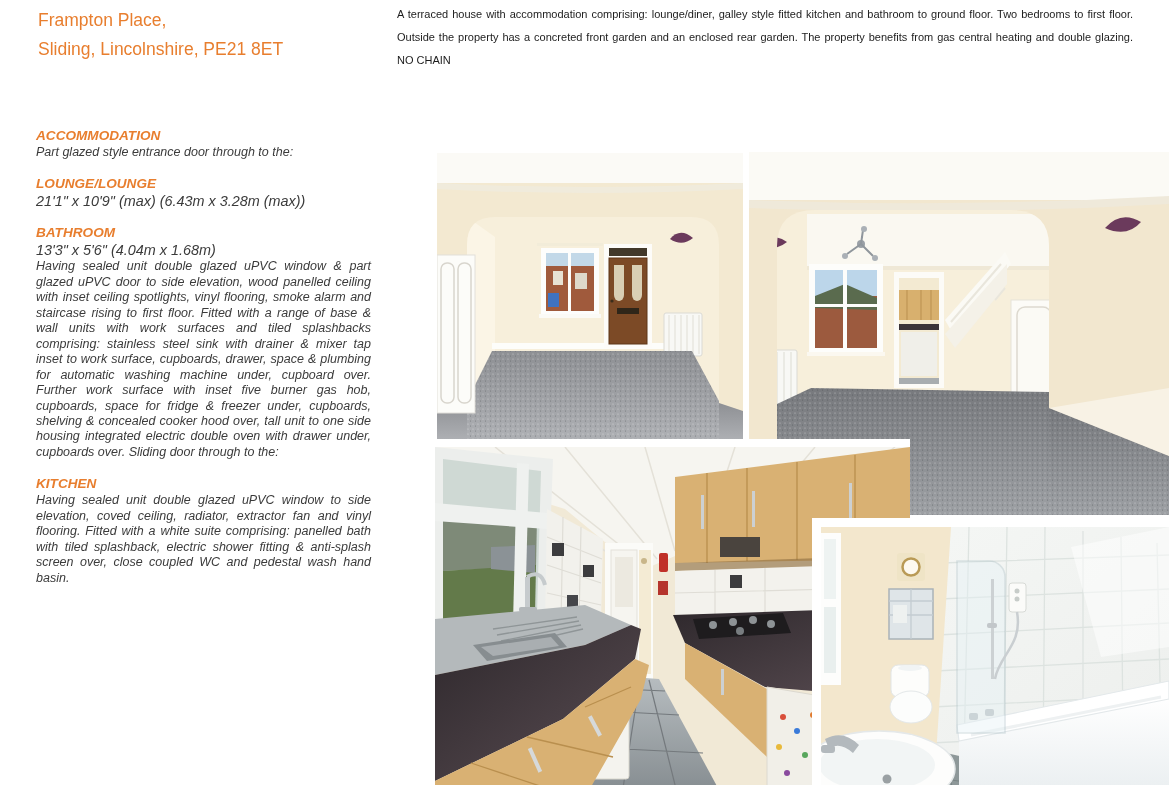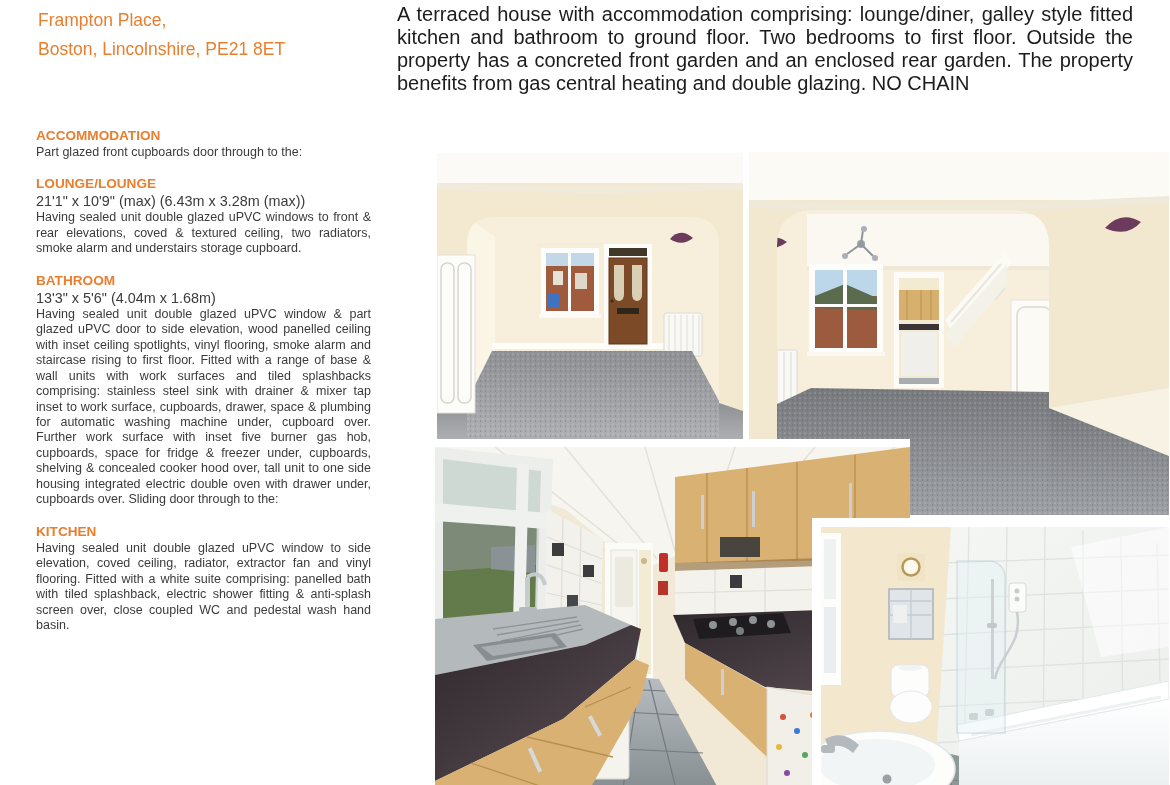--- a/index.html
+++ b/index.html
@@ -3,58 +3,57 @@
 <meta charset="utf-8">
 <style>
   :root{ --accent:#e87e2e; }
   html,body{margin:0;padding:0;background:#ffffff;}
   .page{position:relative;width:1170px;height:785px;background:#fff;overflow:hidden;
         font-family:"Liberation Sans",sans-serif;}
   
   .address{position:absolute;left:38px;top:6px;font-size:17.5px;line-height:28.5px;
            color:var(--accent);font-weight:400;}
   .summary{position:absolute;left:397px;top:3px;width:736px;margin:0;
-           font-size:20px;line-height:23px;color:#1c1c1c;text-align:justify;}
+           font-size:11px;line-height:23px;color:#1c1c1c;text-align:justify;}
   
   .details{position:absolute;left:36px;top:128px;width:335px;}
-  .section{margin:0 0 16px 0;}
+  .section{margin:0 0 16px 0;font-style:italic;}
   .section h3{margin:0 0 2px 0;font-size:13.6px;font-weight:700;color:var(--accent);}
   .dims{margin:0 0 1px 0;font-size:14.4px;color:#3b3b3b;}
   .body-text{margin:0;font-size:12.5px;line-height:15.45px;color:#3b3b3b;text-align:justify;}
   
   .photo{position:absolute;overflow:hidden;background:#fff;}
   .photo svg{display:block;width:100%;height:100%;}
   #ph1{left:397px;top:137px;width:306px;height:287px;z-index:1;}
   #ph2{left:709px;top:136px;width:420px;height:363px;z-index:1;}
   #ph3{left:395px;top:423px;width:475px;height:362px;z-index:2;
        border-top:8px solid #fff;box-sizing:border-box;}
   #ph4{left:772px;top:502px;width:357px;height:283px;z-index:3;
        border-top:9px solid #fff;border-left:9px solid #fff;box-sizing:border-box;}
 </style>
 </head>
 <body>
 
 <div class="page">
 
   <div class="address">
     <div>Frampton Place,</div>
-    <div>Boston, Lincolnshire, PE21 8ET</div>
+    <div>Sliding, Lincolnshire, PE21 8ET</div>
   </div>
 
   <p class="summary">A terraced house with accommodation comprising: lounge/diner, galley style fitted kitchen and bathroom to ground floor. Two bedrooms to first floor. Outside the property has a concreted front garden and an enclosed rear garden. The property benefits from gas central heating and double glazing. NO CHAIN</p>
 
   <div class="details">
     <div class="section">
       <h3>ACCOMMODATION</h3>
-      <p class="body-text">Part glazed front cupboards door through to the:</p>
+      <p class="body-text">Part glazed style entrance door through to the:</p>
     </div>
     <div class="section">
       <h3>LOUNGE/LOUNGE</h3>
       <div class="dims">21'1" x 10'9" (max) (6.43m x 3.28m (max))</div>
-      <p class="body-text">Having sealed unit double glazed uPVC windows to front &amp; rear elevations, coved &amp; textured ceiling, two radiators, smoke alarm and understairs storage cupboard.</p>
     </div>
     <div class="section">
       <h3>BATHROOM</h3>
       <div class="dims">13'3" x 5'6" (4.04m x 1.68m)</div>
       <p class="body-text">Having sealed unit double glazed uPVC window &amp; part glazed uPVC door to side elevation, wood panelled ceiling with inset ceiling spotlights, vinyl flooring, smoke alarm and staircase rising to first floor. Fitted with a range of base &amp; wall units with work surfaces and tiled splashbacks comprising: stainless steel sink with drainer &amp; mixer tap inset to work surface, cupboards, drawer, space &amp; plumbing for automatic washing machine under, cupboard over. Further work surface with inset five burner gas hob, cupboards, space for fridge &amp; freezer under, cupboards, shelving &amp; concealed cooker hood over, tall unit to one side housing integrated electric double oven with drawer under, cupboards over. Sliding door through to the:</p>
     </div>
     <div class="section">
       <h3>KITCHEN</h3>
       <p class="body-text">Having sealed unit double glazed uPVC window to side elevation, coved ceiling, radiator, extractor fan and vinyl flooring. Fitted with a white suite comprising: panelled bath with tiled splashback, electric shower fitting &amp; anti-splash screen over, close coupled WC and pedestal wash hand basin.</p>
     </div>

